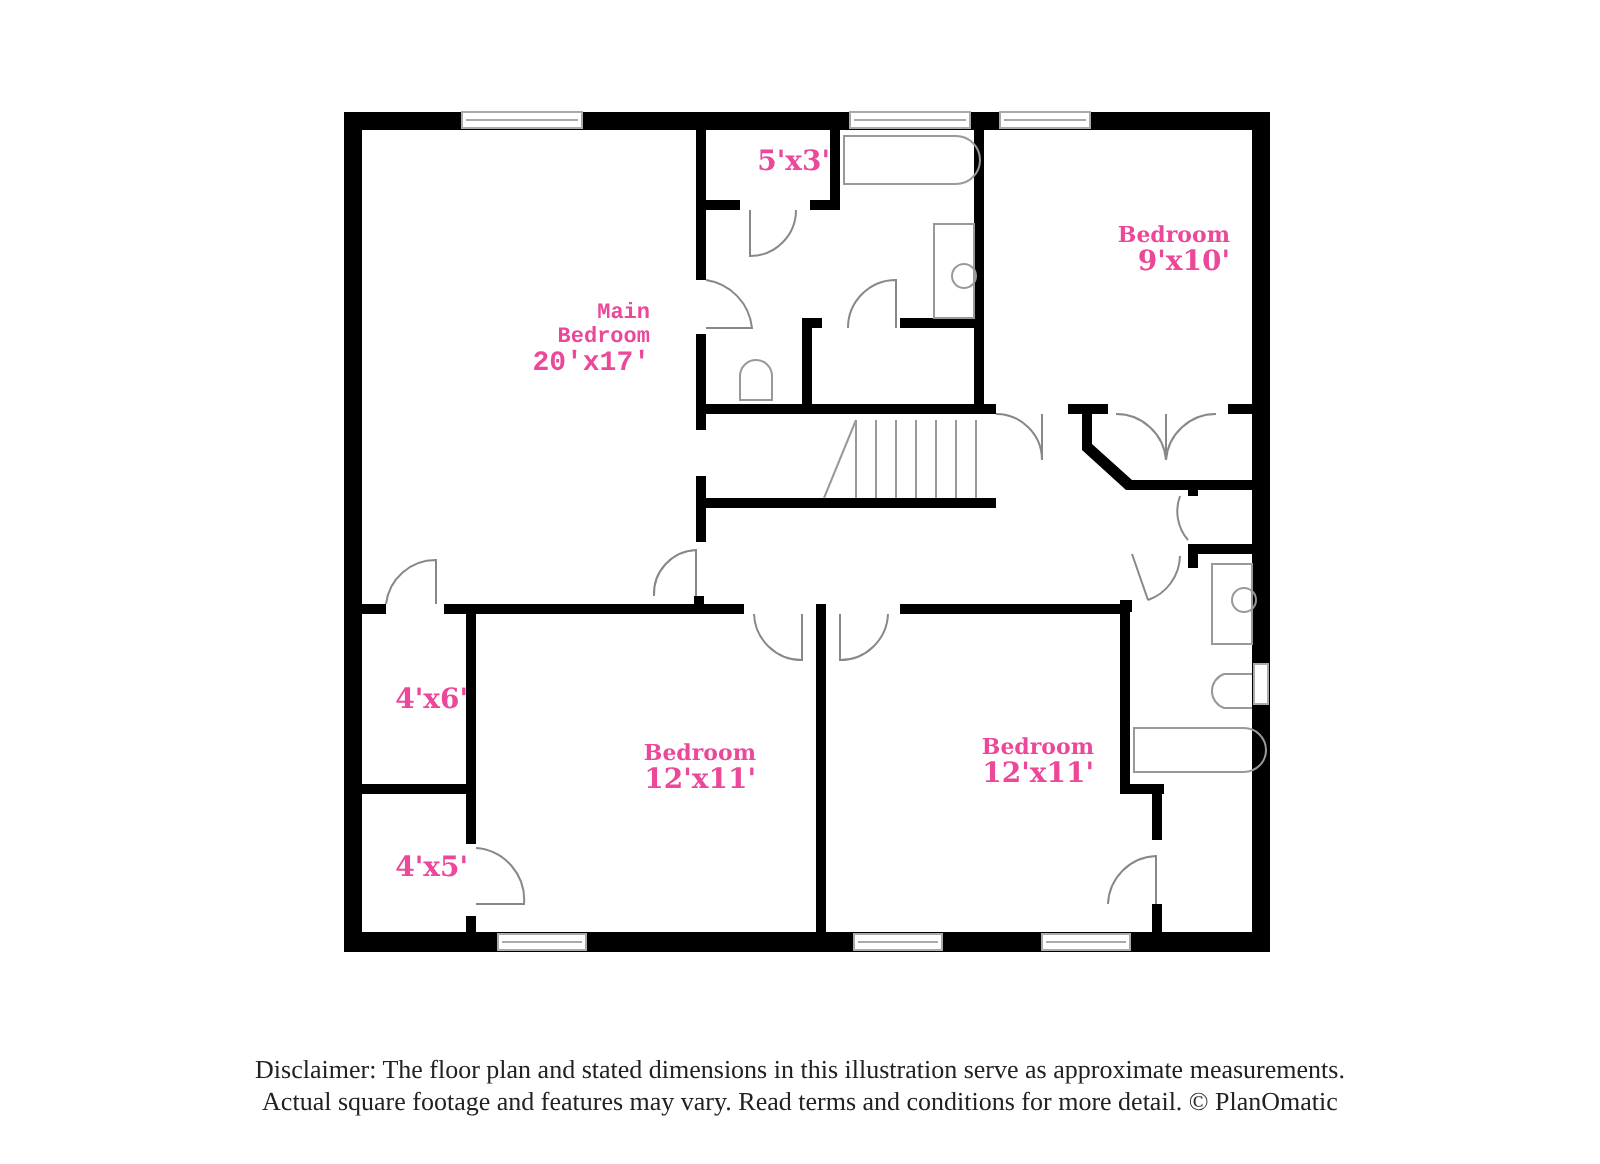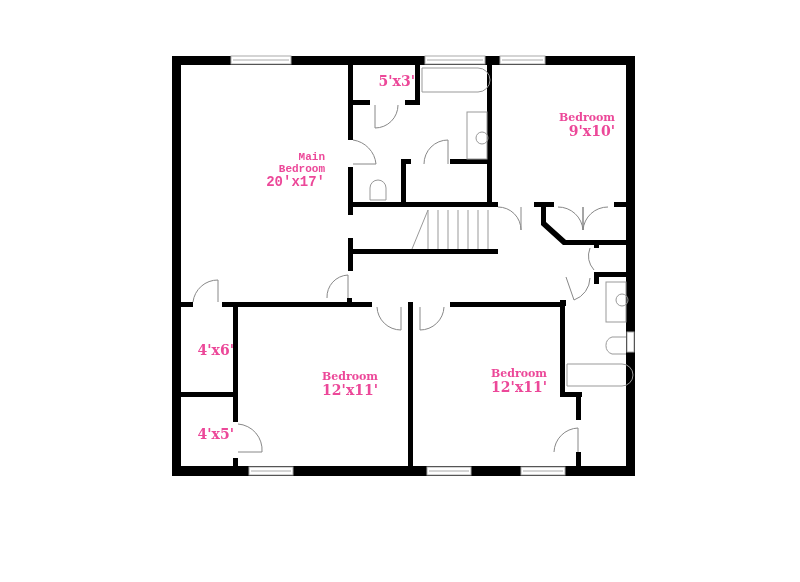--- a/index.html
+++ b/index.html
@@ -138,13 +138,15 @@
 <div class="lbl" style="left:268px; top:371px; width:110px;">
   <span class="n">Bedroom</span>
   <span class="d">12'x11'</span>
 </div>
 <div class="lbl" style="left:437px; top:368px; width:110px;">
   <span class="n">Bedroom</span>
   <span class="d">12'x11'</span>
 </div>
 
 <div id="disclaimer">
+  <div>Disclaimer: The floor plan and stated dimensions in this illustration serve as approximate measurements.</div>
+  <div>Actual square footage and features may vary. Read terms and conditions for more detail. © PlanOmatic</div>
 </div>
 
 </body></html>

